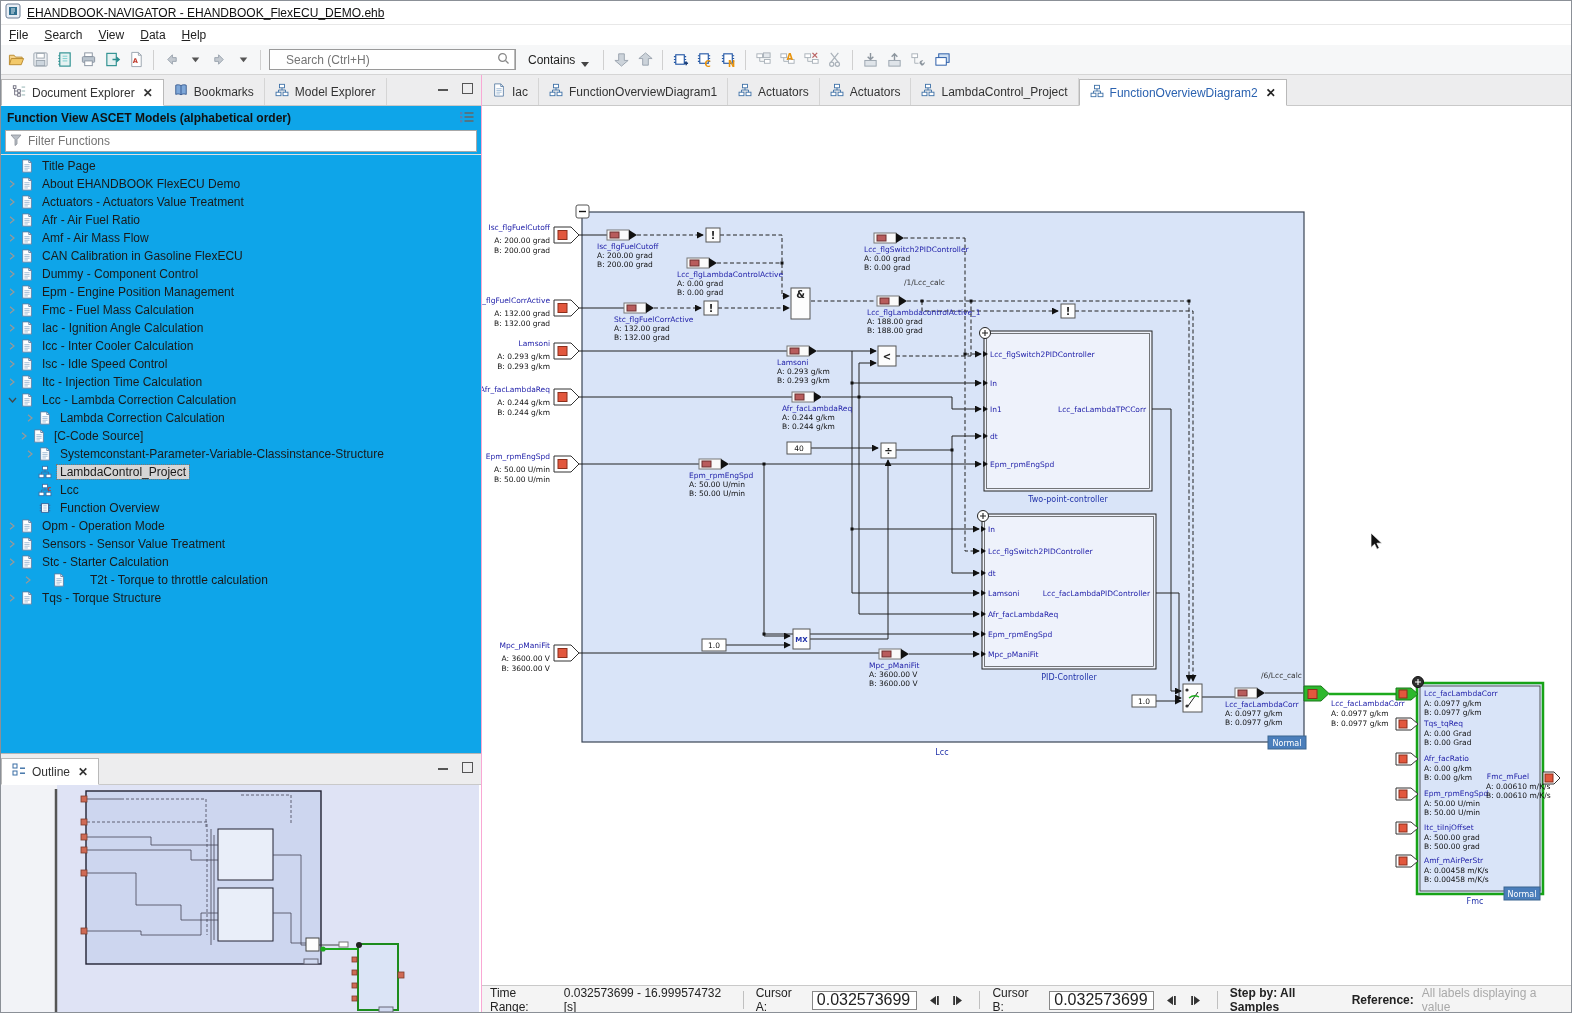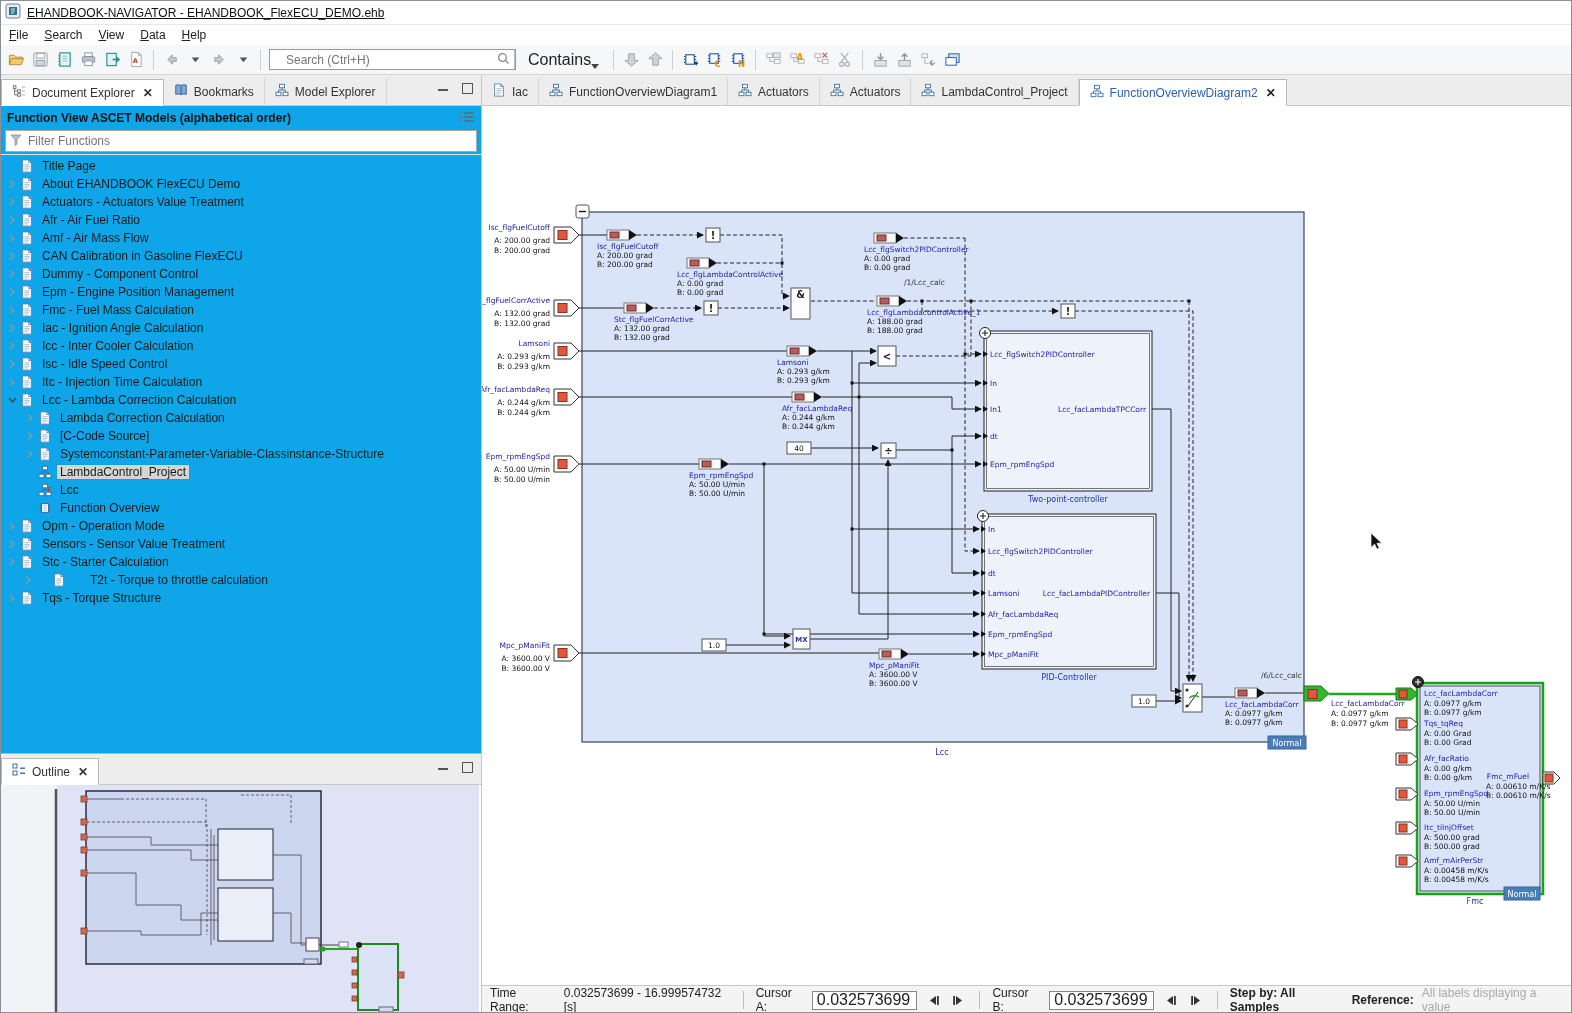--- a/index.html
+++ b/index.html
@@ -12,21 +12,21 @@
   .menu-item{padding:1px 8px;cursor:default;}
   .menu-item u{text-decoration:underline;}
   .toolbar{height:30px;background:#f6f7f8;border-bottom:1px solid #d5d5d5;display:flex;align-items:center;padding:0 4px;gap:2px;}
   .tb-icon{width:22px;height:22px;display:inline-flex;align-items:center;justify-content:center;border-radius:2px;}
   .tb-icon svg{width:17px;height:17px;}
   .tb-sep{width:1px;height:20px;background:#d0d0d0;margin:0 4px;}
   .searchbox{display:flex;align-items:center;border:1px solid #9a9a9a;background:#fff;height:21px;width:247px;margin:0 2px;padding-left:14px;}
   .searchbox input{border:none;outline:none;flex:1;font-size:12px;color:#555;font-family:"Liberation Sans",sans-serif;background:transparent;}
   .searchbox .mag{margin:0 4px;}
   .searchbox .divider{width:1px;height:19px;background:#bbb;}
-  .contains{font-size:16px;color:#222;padding:0 8px;display:flex;align-items:flex-end;}
+  .contains{font-size:12px;color:#222;padding:0 8px;display:flex;align-items:flex-end;gap:6px;}
   .caret{width:0;height:0;border-left:4px solid transparent;border-right:4px solid transparent;border-top:5px solid #444;display:inline-block;}
   
   .body{display:flex;height:939px;}
   .left{width:483px;border-right:1px solid #f9a8d4;display:flex;flex-direction:column;background:#0ea5e9;}
   .main{width:1089px;display:flex;flex-direction:column;background:#fff;}
   
   .panel-tabs{height:31px;background:#ededee;display:flex;align-items:flex-end;padding-top:4px;border-bottom:1px solid #c9c9c9;position:relative;}
   .ptab{height:27px;display:flex;align-items:center;gap:6px;padding:0 10px;font-size:12px;color:#333;border-right:1px solid #d5d5d5;background:transparent;}
   .ptab.active{background:#fff;border:1px solid #b9b9b9;border-bottom:1px solid #fff;margin-bottom:-1px;}
   .ptab .close{color:#333;font-weight:bold;font-size:12px;margin-left:2px;}
@@ -526,21 +526,21 @@
               </span>
               <span class="ticon">
                 <svg viewBox="0 0 16 16">
                   <path d="M3 1h7l3 3v11H3z" fill="#fff" stroke="#5b7fa6"></path>
                   <path d="M10 1v3h3" fill="none" stroke="#5b7fa6"></path>
                   <path d="M5 6.5h6M5 8.5h6M5 10.5h6M5 12.5h4" stroke="#9db8d4"></path>
                 </svg>
               </span>
               <span class="tree-label">Lambda Correction Calculation</span>
             </div>
-            <div class="tree-row" style="padding-left: 22px;">
+            <div class="tree-row" style="padding-left: 16px;">
               <span class="arrow">
                 <svg width="8" height="8" viewBox="0 0 8 8">
                   <path d="M2 .8l4 3.2-4 3.2" fill="none" stroke="#999" stroke-width="1.2"></path>
                 </svg>
               </span>
               <span class="ticon">
                 <svg viewBox="0 0 16 16">
                   <path d="M3 1h7l3 3v11H3z" fill="#fff" stroke="#5b7fa6"></path>
                   <path d="M10 1v3h3" fill="none" stroke="#5b7fa6"></path>
                   <path d="M5 6.5h6M5 8.5h6M5 10.5h6M5 12.5h4" stroke="#9db8d4"></path>

